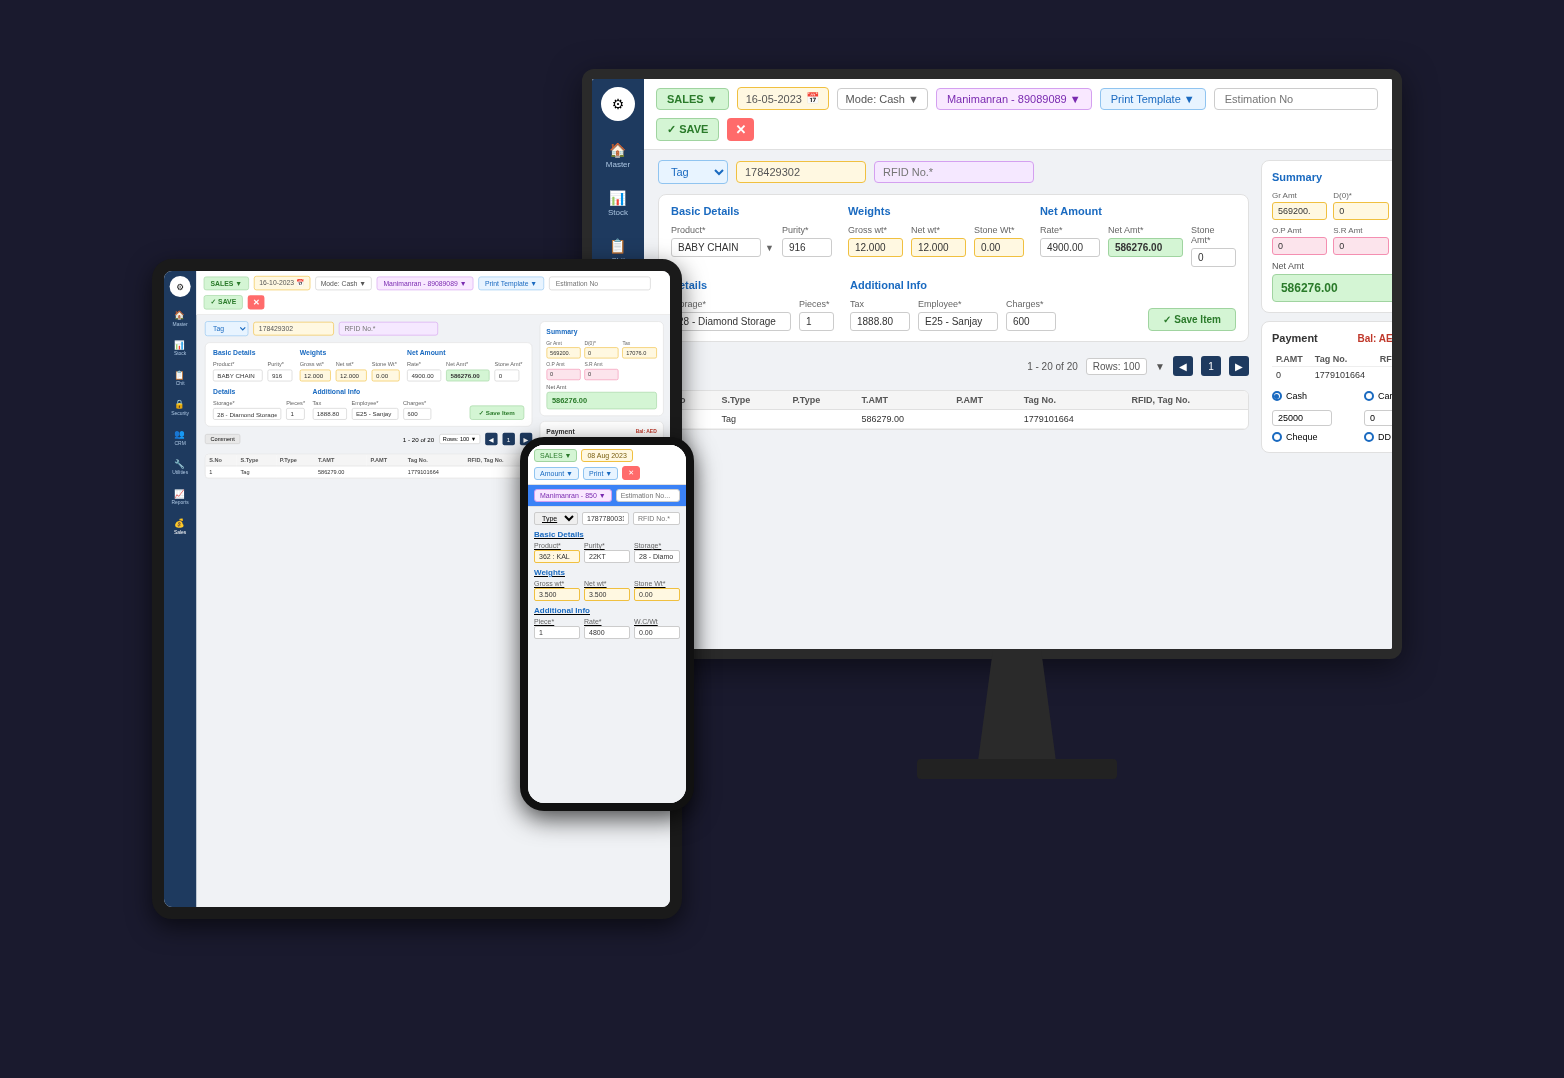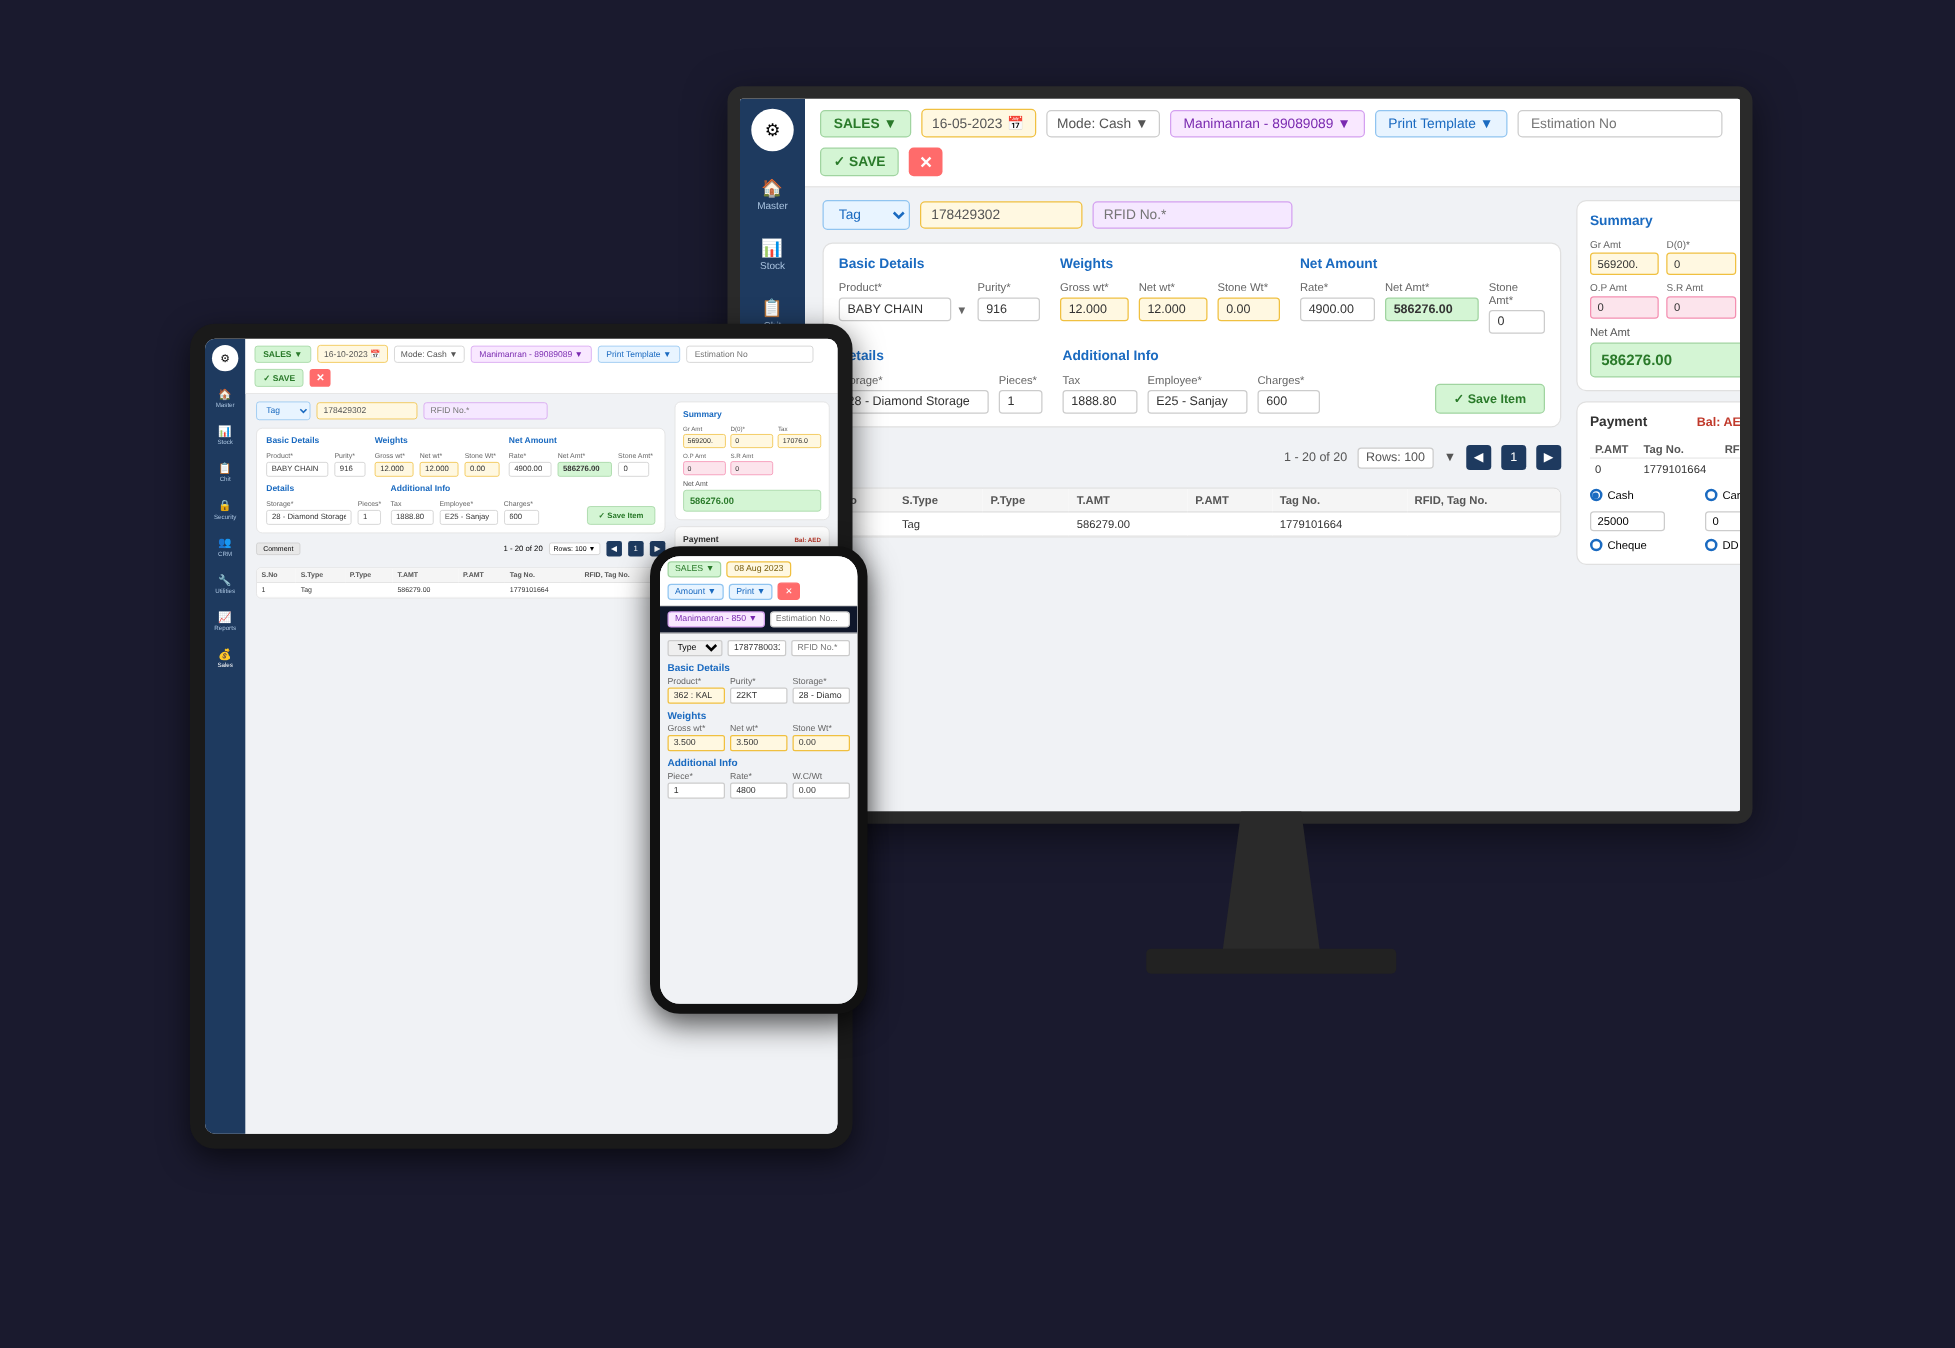--- a/index.html
+++ b/index.html
@@ -619,20 +619,21 @@
     .phone-btn.green { background: #d4f5d4; border-color: #a0d4a0; color: #2a7a2a; }
     .phone-btn.yellow { background: #fff8e1; border-color: #f0c040; color: #7a6010; }
     .phone-btn.blue { background: #e8f4ff; border-color: #90c4f0; color: #1a6ac0; }
     .phone-btn.purple { background: #f9e8ff; border-color: #d4a0f0; color: #7a2ab0; }
     .phone-btn.close { background: #ff6b6b; color: #fff; border-color: #ff6b6b; }
 
     .phone-form {
       padding: 5px 6px;
       overflow: hidden;
       flex: 1;
+      text-decoration: underline;
     }
     .phone-section-title {
       font-size: 8px;
       font-weight: bold;
       color: #1a6ac0;
       margin-bottom: 3px;
       margin-top: 5px;
     }
     .phone-field-row {
       display: flex;
@@ -1201,21 +1202,21 @@
   <div class="phone">
     <div class="phone-screen">
       <div class="phone-app">
         <div class="phone-toolbar">
           <span class="phone-btn green">SALES ▼</span>
           <span class="phone-btn yellow">08 Aug 2023</span>
           <span class="phone-btn blue">Amount ▼</span>
           <span class="phone-btn blue">Print ▼</span>
           <span class="phone-btn close">✕</span>
         </div>
-        <div class="phone-toolbar" style="background:#0f172a;">
+        <div class="phone-toolbar" style="background:#3b82f6;">
           <span class="phone-btn purple">Manimanran - 850 ▼</span>
           <input style="background: rgb(255, 255, 255); border: 1px solid rgb(204, 204, 204); border-radius: 3px; padding: 2px 4px; font-size: 7px; flex: 1 1 0%; min-width: 0px;" type="text" placeholder="Estimation No...">
         </div>
         <div class="phone-form">
 
           <div class="phone-field-row">
             <div style="display:flex;align-items:center;gap:3px;">
               <select style="font-size:7px;padding:1px 3px;border:1px solid #ccc;border-radius:2px;"><option>Type</option></select>
             </div>
             <input class="phone-field-input" type="text" value="1787780031" style="">

